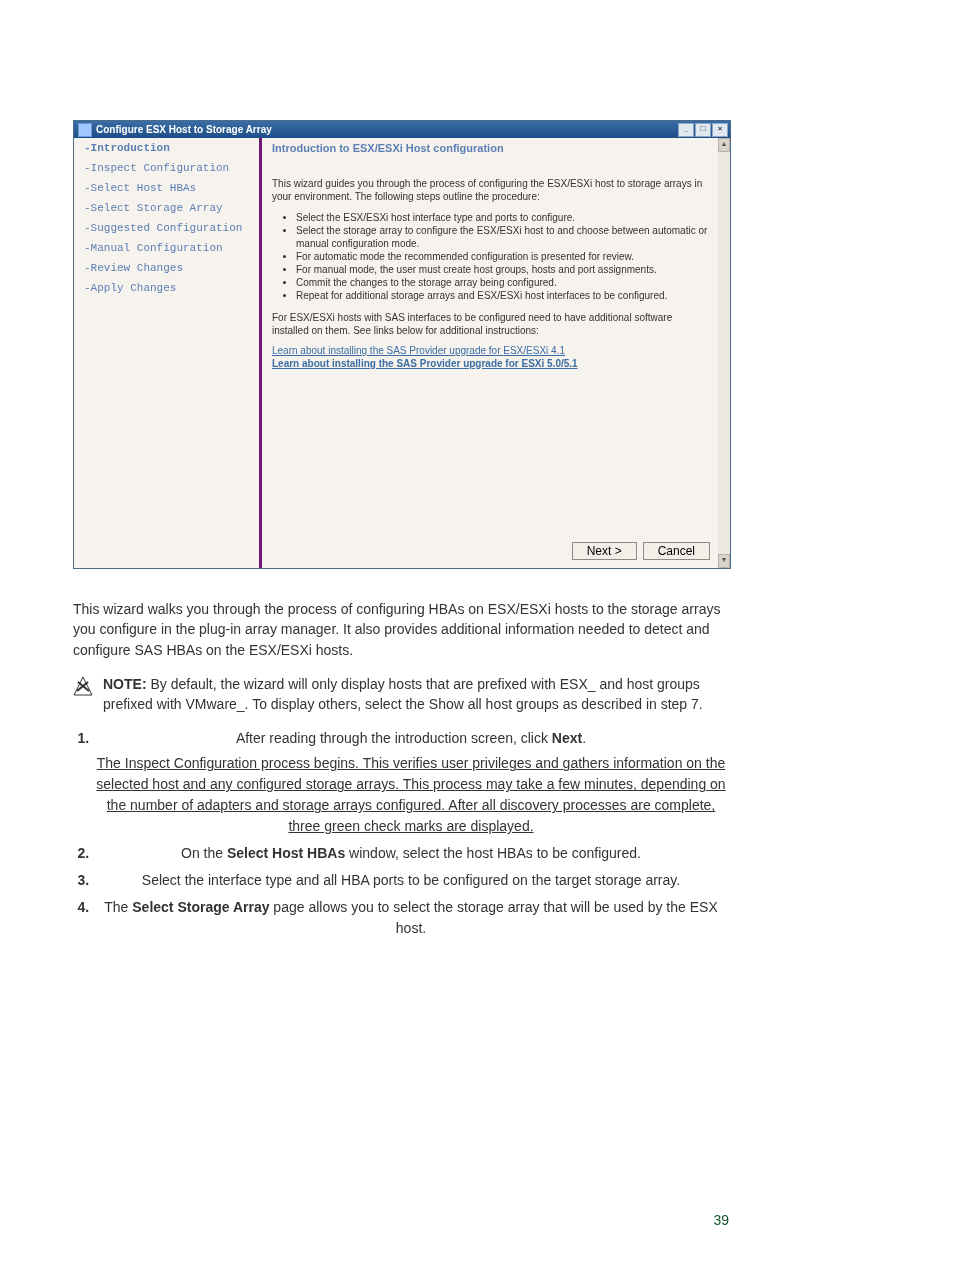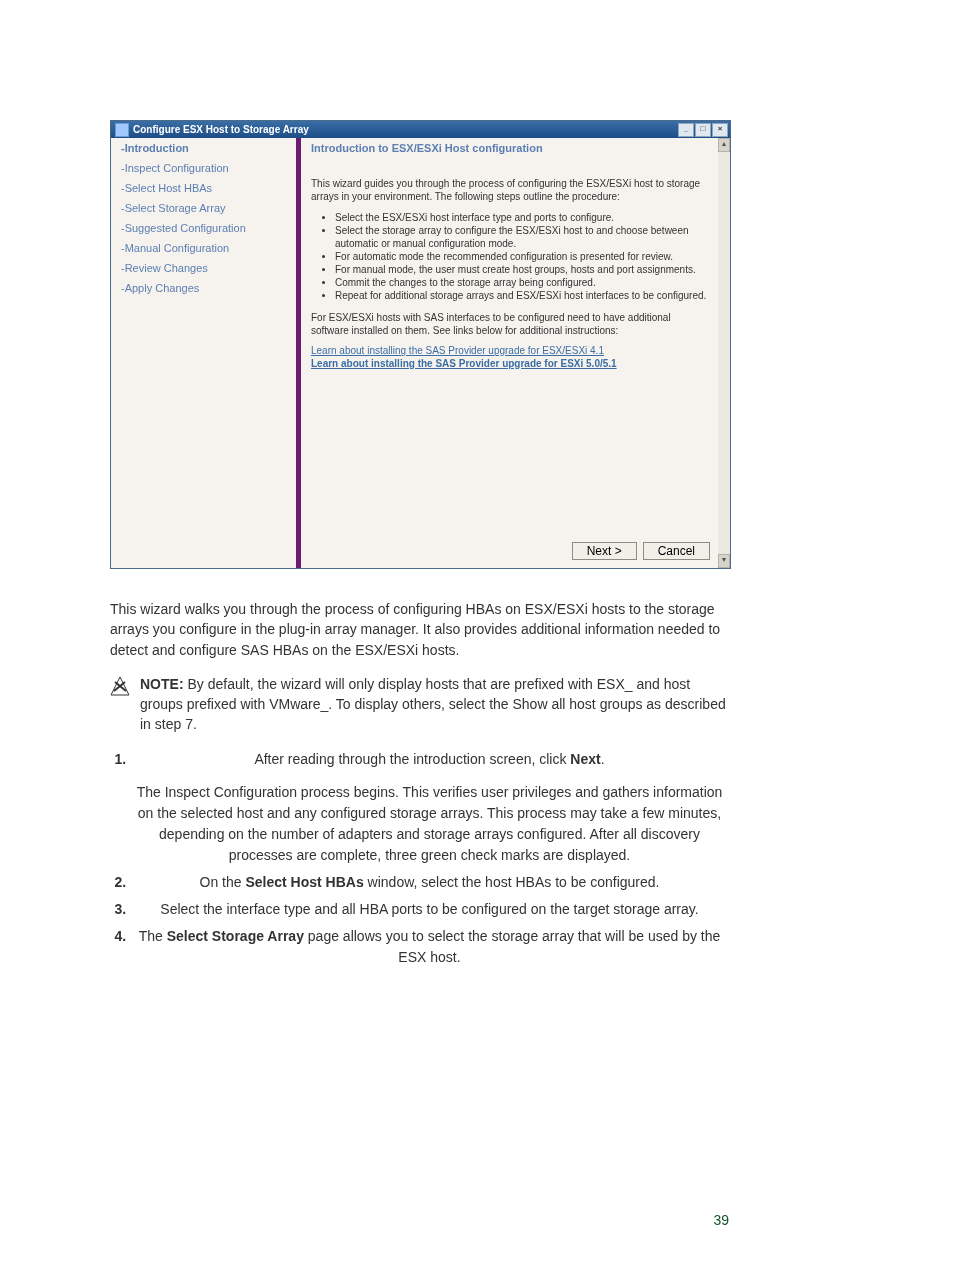--- a/index.html
+++ b/index.html
@@ -5,21 +5,21 @@
   body {
     margin: 0;
     padding: 0;
     font-family: Arial, Helvetica, sans-serif;
     background: #fff;
     color: #333;
   }
   .page {
     width: 864px;
     min-height: 1268px;
-    padding: 120px 135px 40px 110px;
+    padding: 120px 135px 40px 73px;
     box-sizing: border-box;
     position: relative;
   }
   .page-num {
     position: absolute;
     bottom: 40px;
     right: 135px;
     font-size: 14px;
     color: #14532d;
   }
@@ -64,24 +64,25 @@
     color: #333;
     font-weight: bold;
   }
   .window-body {
     display: flex;
     height: 430px;
     background: #f6f2ed;
   }
   .sidebar {
     width: 175px;
-    border-right: 5px solid #701a75;
+    border-right: 3px solid #701a75;
     padding: 4px 0 0 10px;
     font-size: 11px;
     color: #5b7fb4;
+    font-family: Liberation Mono, monospace;
   }
   .sidebar .step {
     margin-bottom: 8px;
     color: #5b7fb4;
     cursor: default;
   }
   .sidebar .step.current {
     font-weight: bold;
   }
   .content {
@@ -258,21 +259,21 @@
       </svg>
     </span>
     <div class="note-text">
       <strong>NOTE:</strong><span> By default, the wizard will only display hosts that are prefixed with ESX_ and host groups prefixed with VMware_. To display others, select the Show all host groups as described in step 7.</span>
     </div>
   </div>
 
   <ol class="steps">
     <li>
       <span>After reading through the introduction screen, click </span><strong>Next</strong><span>.</span>
-      <div style="margin-top:12px;">The Inspect Configuration process begins. This verifies user privileges and gathers information on the selected host and any configured storage arrays. This process may take a few minutes, depending on the number of adapters and storage arrays configured. After all discovery processes are complete, three green check marks are displayed.</div>
+      <div style="margin-top:4px;text-decoration:underline;">The Inspect Configuration process begins. This verifies user privileges and gathers information on the selected host and any configured storage arrays. This process may take a few minutes, depending on the number of adapters and storage arrays configured. After all discovery processes are complete, three green check marks are displayed.</div>
     </li>
     <li>
       <span>On the </span><strong>Select Host HBAs</strong><span> window, select the host HBAs to be configured.</span>
     </li>
     <li>Select the interface type and all HBA ports to be configured on the target storage array.</li>
     <li>
       <span>The </span><strong>Select Storage Array</strong><span> page allows you to select the storage array that will be used by the ESX host.</span>
     </li>
   </ol>
 

